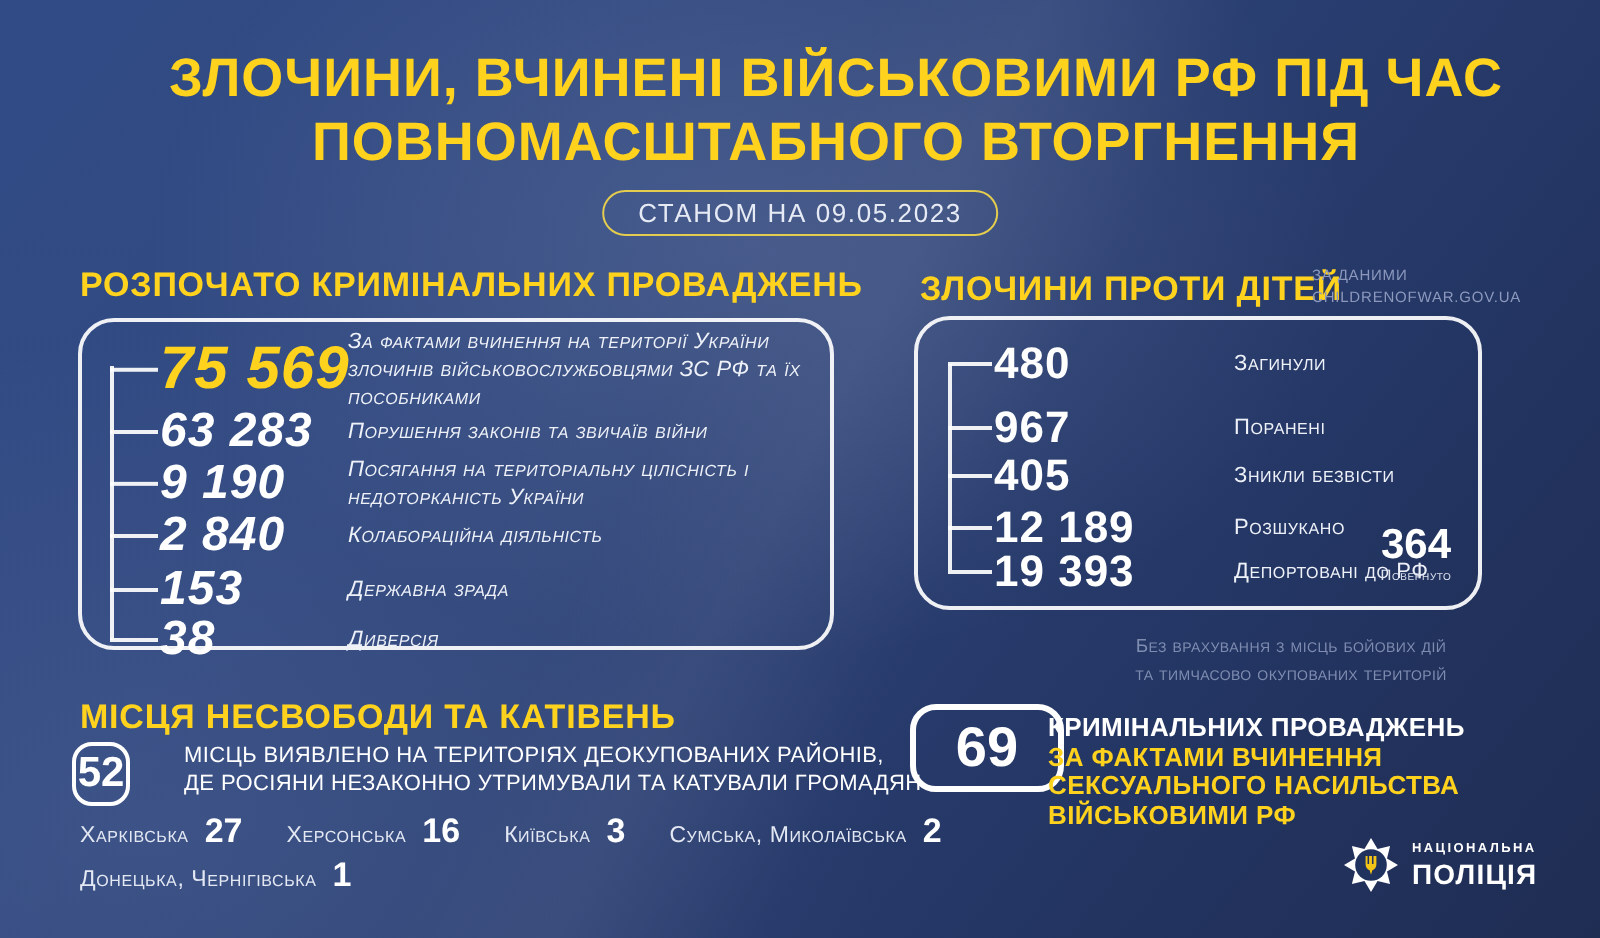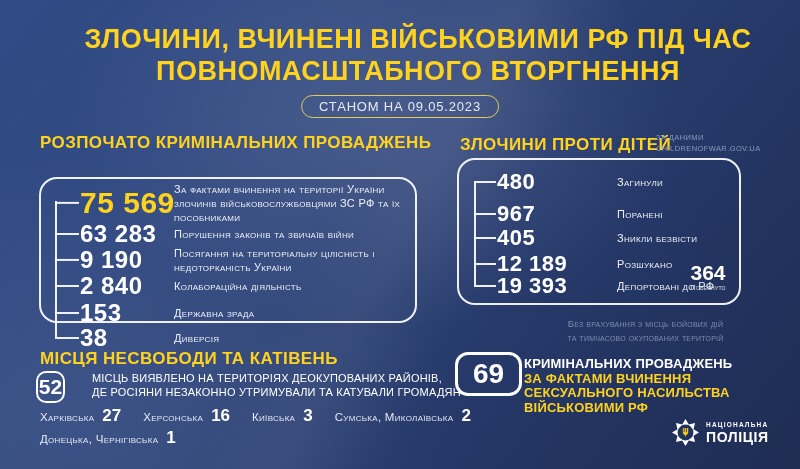--- a/index.html
+++ b/index.html
@@ -39,21 +39,21 @@
   .returned { position:absolute; left:222px; top:102px; width:54px; text-align:center; }
   .returned .rnum { font-size:21px; font-weight:bold; line-height:1; }
   .returned .rlbl { font-size:7.5px; font-variant:small-caps; color:#dfe4f0; letter-spacing:.3px; }
   .source-note { position:absolute; left:656px; top:133px; font-size:7.5px; line-height:1.4;
     color:#8c99bd; letter-spacing:.4px; white-space:nowrap; }
   .footnote { position:absolute; right:57px; top:317px; width:195px; text-align:center;
     font-size:9.5px; line-height:1.45; color:#7e8cb0; font-variant:small-caps; letter-spacing:.2px; }
   .badge-sq { position:absolute; display:flex; align-items:center; justify-content:center;
     border:2.5px solid #fff; color:#fff; font-weight:bold; }
   .badge-52 { left:36px; top:371px; width:29px; height:32px; border-radius:10px; font-size:21px; }
-  .badge-69 { left:455px; top:352px; width:67px; height:44px; border-radius:13px;
+  .badge-69 { left:455px; top:352px; width:77px; height:44px; border-radius:13px;
     font-size:28px; border-width:3px; }
   .desc-52 { position:absolute; left:92px; top:371px; font-size:11px; line-height:14px;
     color:#fff; letter-spacing:.2px; white-space:nowrap; }
   .regions { position:absolute; display:flex; align-items:baseline; gap:22px; }
   .regions-1 { left:40px; top:406px; }
   .regions-2 { left:40px; top:428px; }
   .region { display:flex; align-items:baseline; gap:8px;text-align:right; }
   .region .rname { font-size:11.5px; font-variant:small-caps; color:#e3e8f3; letter-spacing:.3px; white-space:nowrap; }
   .region .rval { font-size:17px; font-weight:bold; color:#fff; }
   .sv-text { position:absolute; left:524px; top:357px; font-size:13px; font-weight:bold;
@@ -70,21 +70,21 @@
 <div class="poster">
 
   <div class="title">
     <div>ЗЛОЧИНИ, ВЧИНЕНІ ВІЙСЬКОВИМИ РФ ПІД ЧАС</div>
     <div>ПОВНОМАСШТАБНОГО ВТОРГНЕННЯ</div>
   </div>
   <div class="date-badge">СТАНОМ НА 09.05.2023</div>
 
   <div class="h2" style="left:40px; top:133px;">РОЗПОЧАТО КРИМІНАЛЬНИХ ПРОВАДЖЕНЬ</div>
 
-  <div class="statbox box-left" style="left:39px; top:177px; width:378px; height:146px;">
+  <div class="statbox box-left" style="left:39px; top:159px; width:378px; height:166px;font-style:italic;">
     <div class="rail" style="left:14px; top:22px; height:137px;"></div>
 
     <div class="srow" style="top:24px;">
       <div class="num big">75 569</div>
       <div class="lbl">За фактами вчинення на території України злочинів військовослужбовцями ЗС РФ та їх пособниками</div>
     </div>
     <div class="srow" style="top:55px;">
       <div class="num">63 283</div>
       <div class="lbl">Порушення законів та звичаїв війни</div>
     </div>

